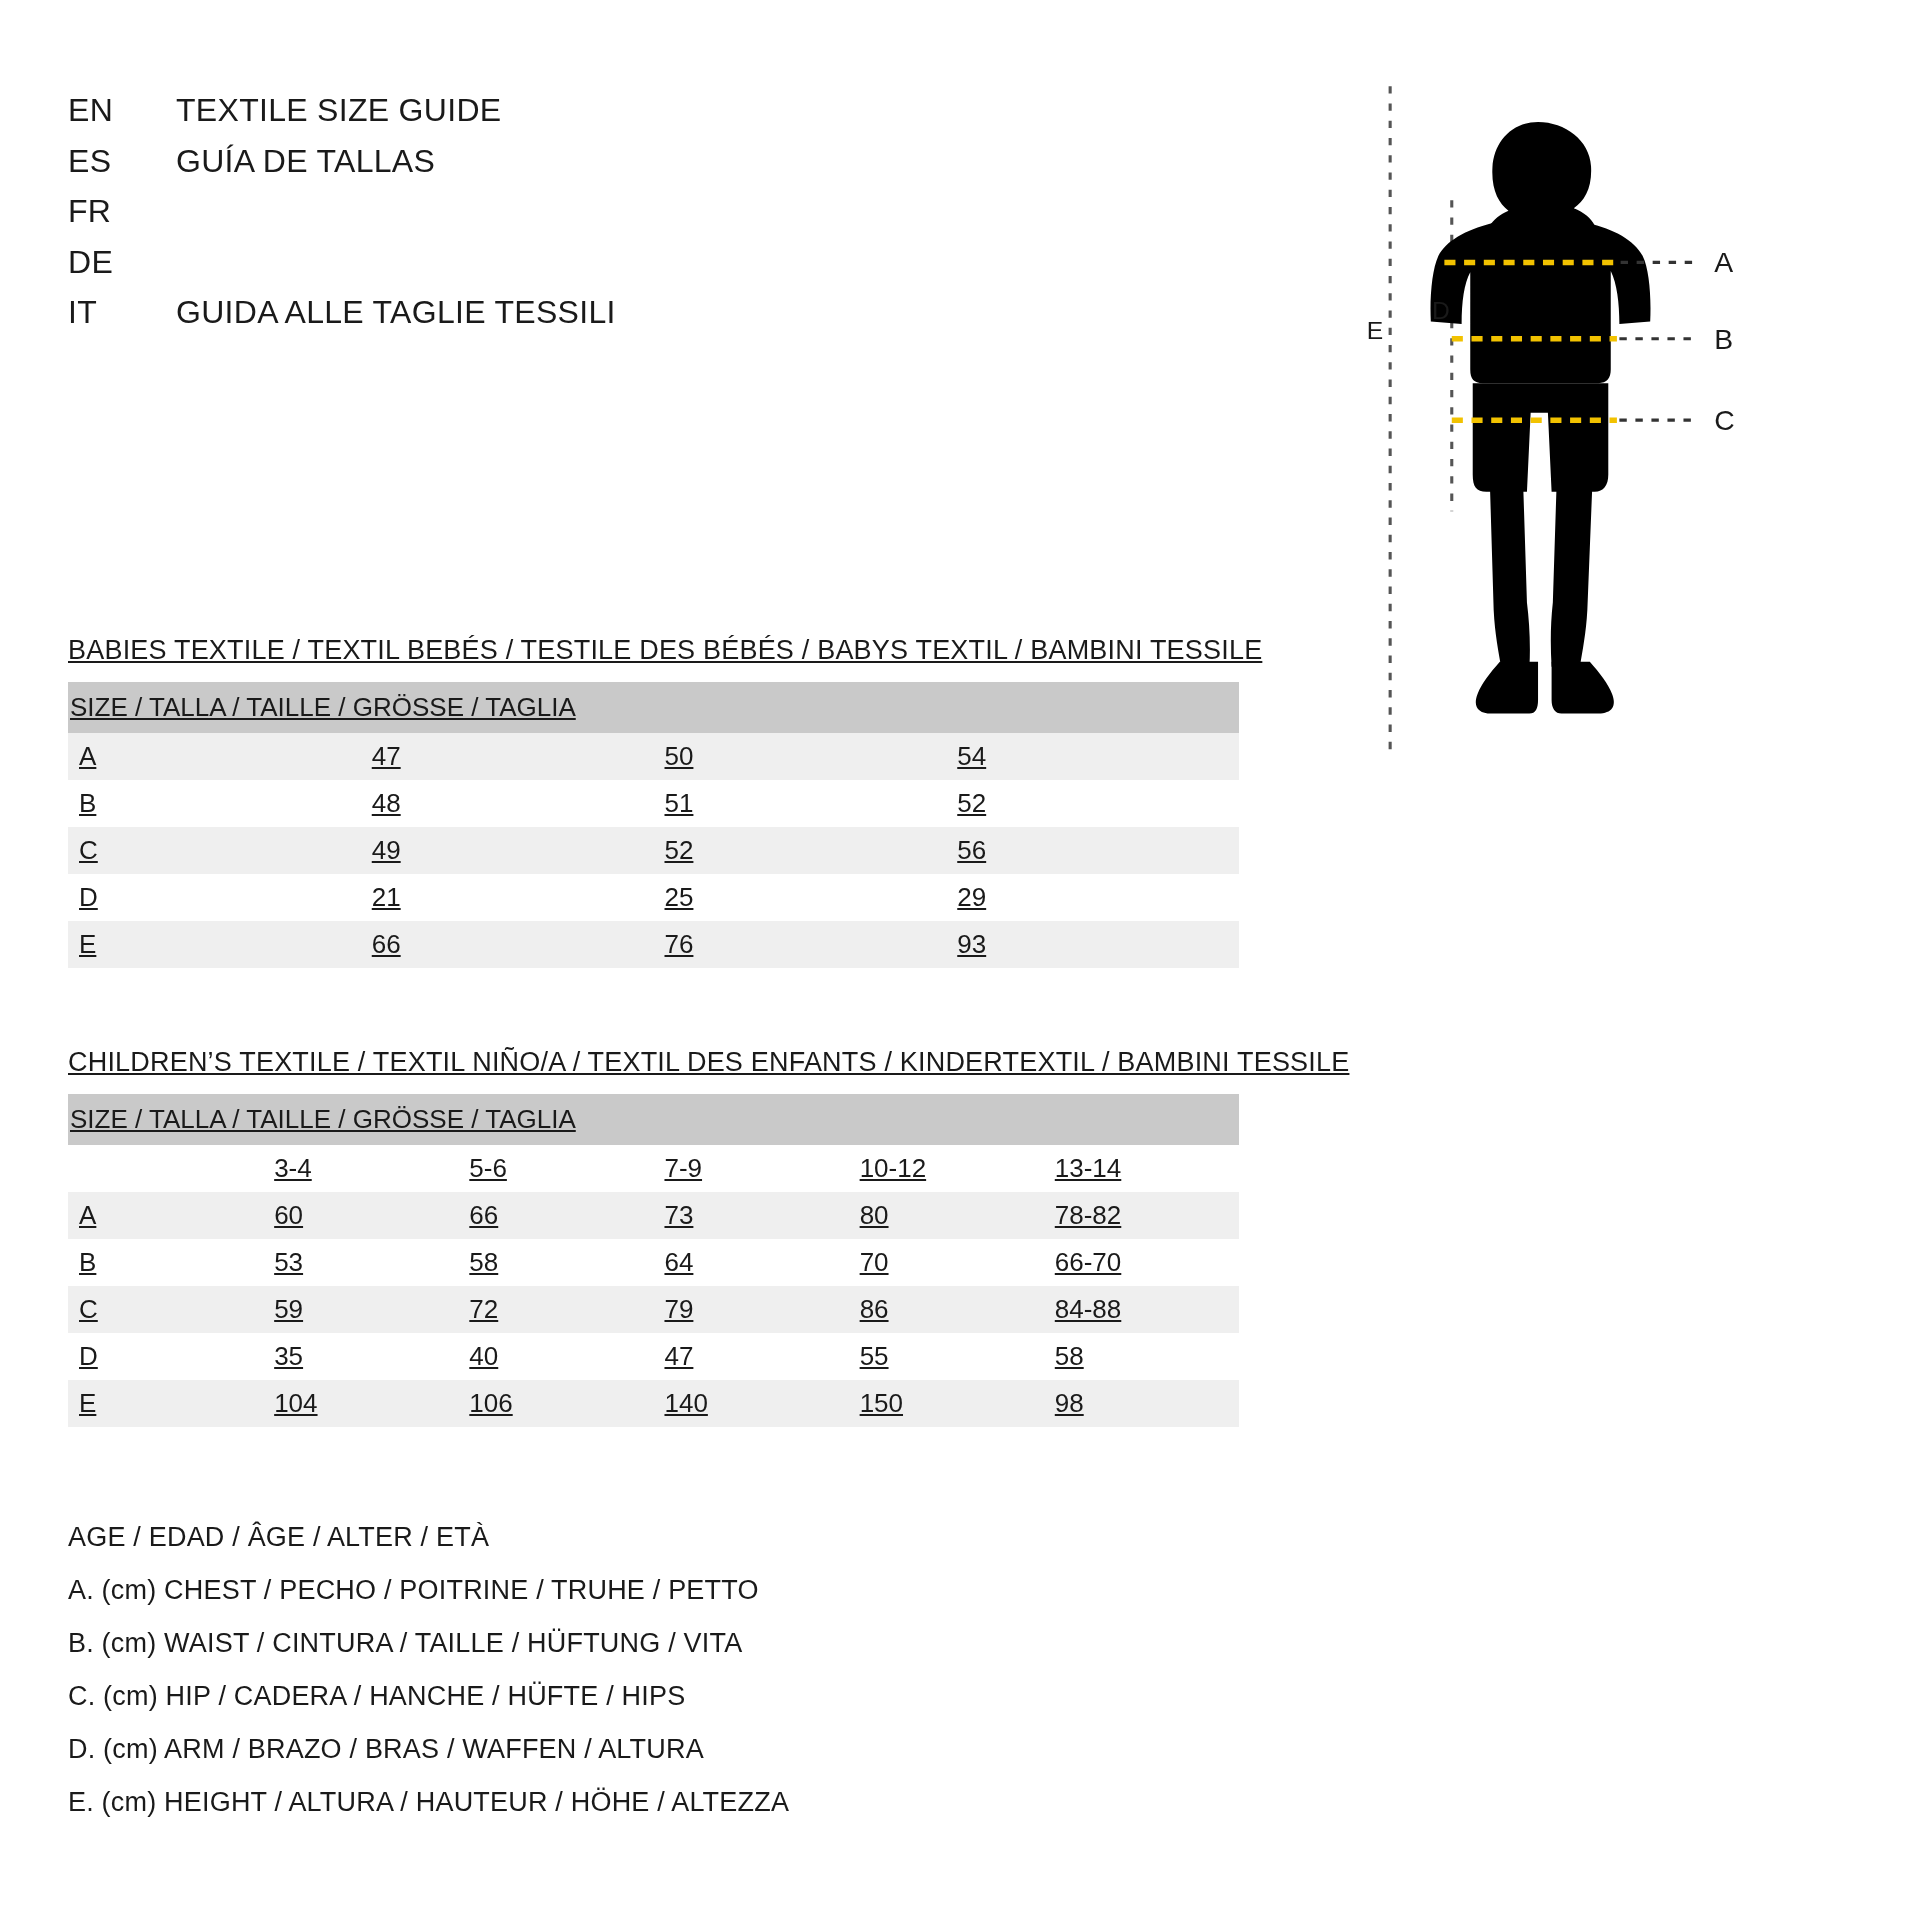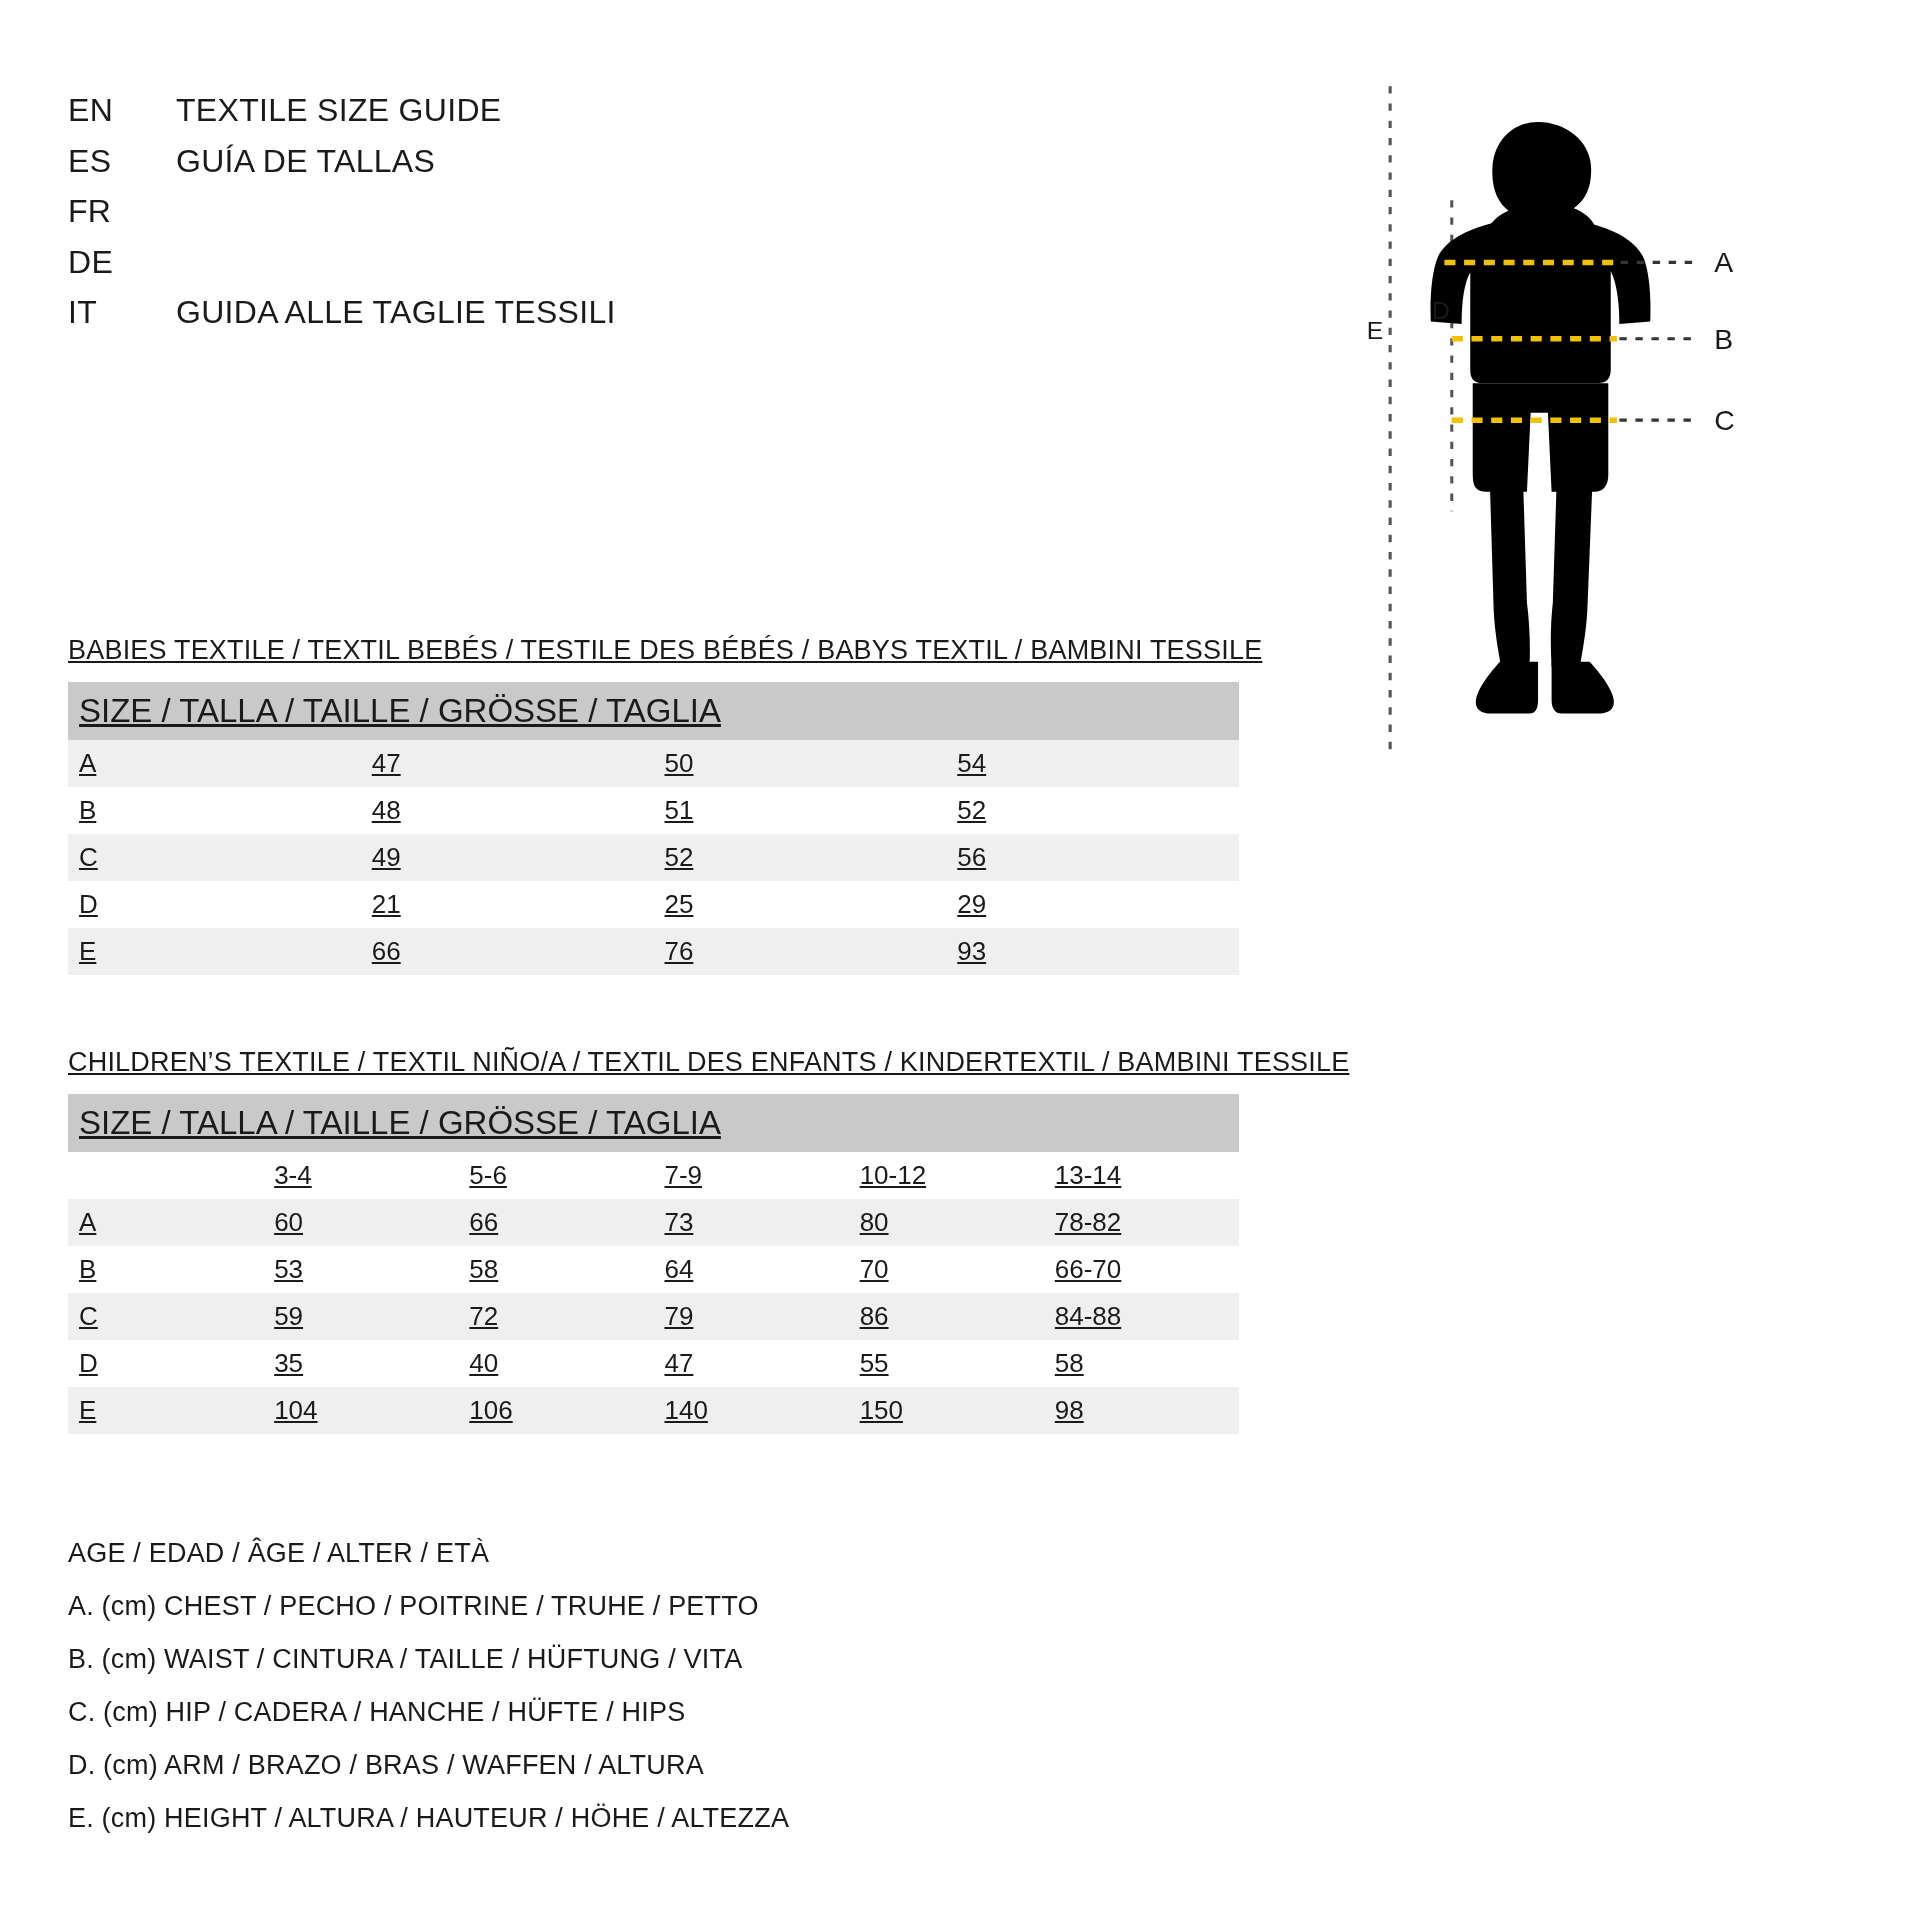--- a/index.html
+++ b/index.html
@@ -71,22 +71,22 @@
   }
   table.size-table td, table.size-table th {
     font-size: 26px;
     font-weight: normal;
     text-align: left;
     padding: 8px 0 8px 11px;
     color: #1a1a1a;
   }
   tr.header-row td {
     background: #c9c9c9;
-    font-size: 33px;
-    padding: 10px 0 10px 11px;
+    font-size: 26px;
+    padding: 10px 0 10px 2px;
   }
   tr.sub-row td { background: #ffffff; }
   tr.zebra-grey td { background: #efefef; }
   tr.zebra-white td { background: #ffffff; }
   .col-label { width: 99px; }
   .col-v { width: 213px; }
 
   
   .babies .col-v { width: 213px; }
 
@@ -275,21 +275,21 @@
         <td>104</td>
         <td>106</td>
         <td>140</td>
         <td>150</td>
         <td>98</td>
       </tr>
     </tbody>
   </table>
 </div>
 
-<div class="legend" style="top: 1522px; margin-top: 16px;">
+<div class="legend" style="top: 1522px;">
   <div class="legend-line">AGE / EDAD / ÂGE / ALTER / ETÀ</div>
   <div class="legend-line">A. (cm) CHEST / PECHO / POITRINE / TRUHE / PETTO</div>
   <div class="legend-line">B. (cm) WAIST / CINTURA / TAILLE / HÜFTUNG / VITA</div>
   <div class="legend-line">C. (cm) HIP / CADERA / HANCHE / HÜFTE / HIPS</div>
   <div class="legend-line">D. (cm) ARM / BRAZO / BRAS / WAFFEN / ALTURA</div>
   <div class="legend-line">E. (cm) HEIGHT / ALTURA / HAUTEUR / HÖHE / ALTEZZA</div>
 </div>
 
 
 </body></html>

